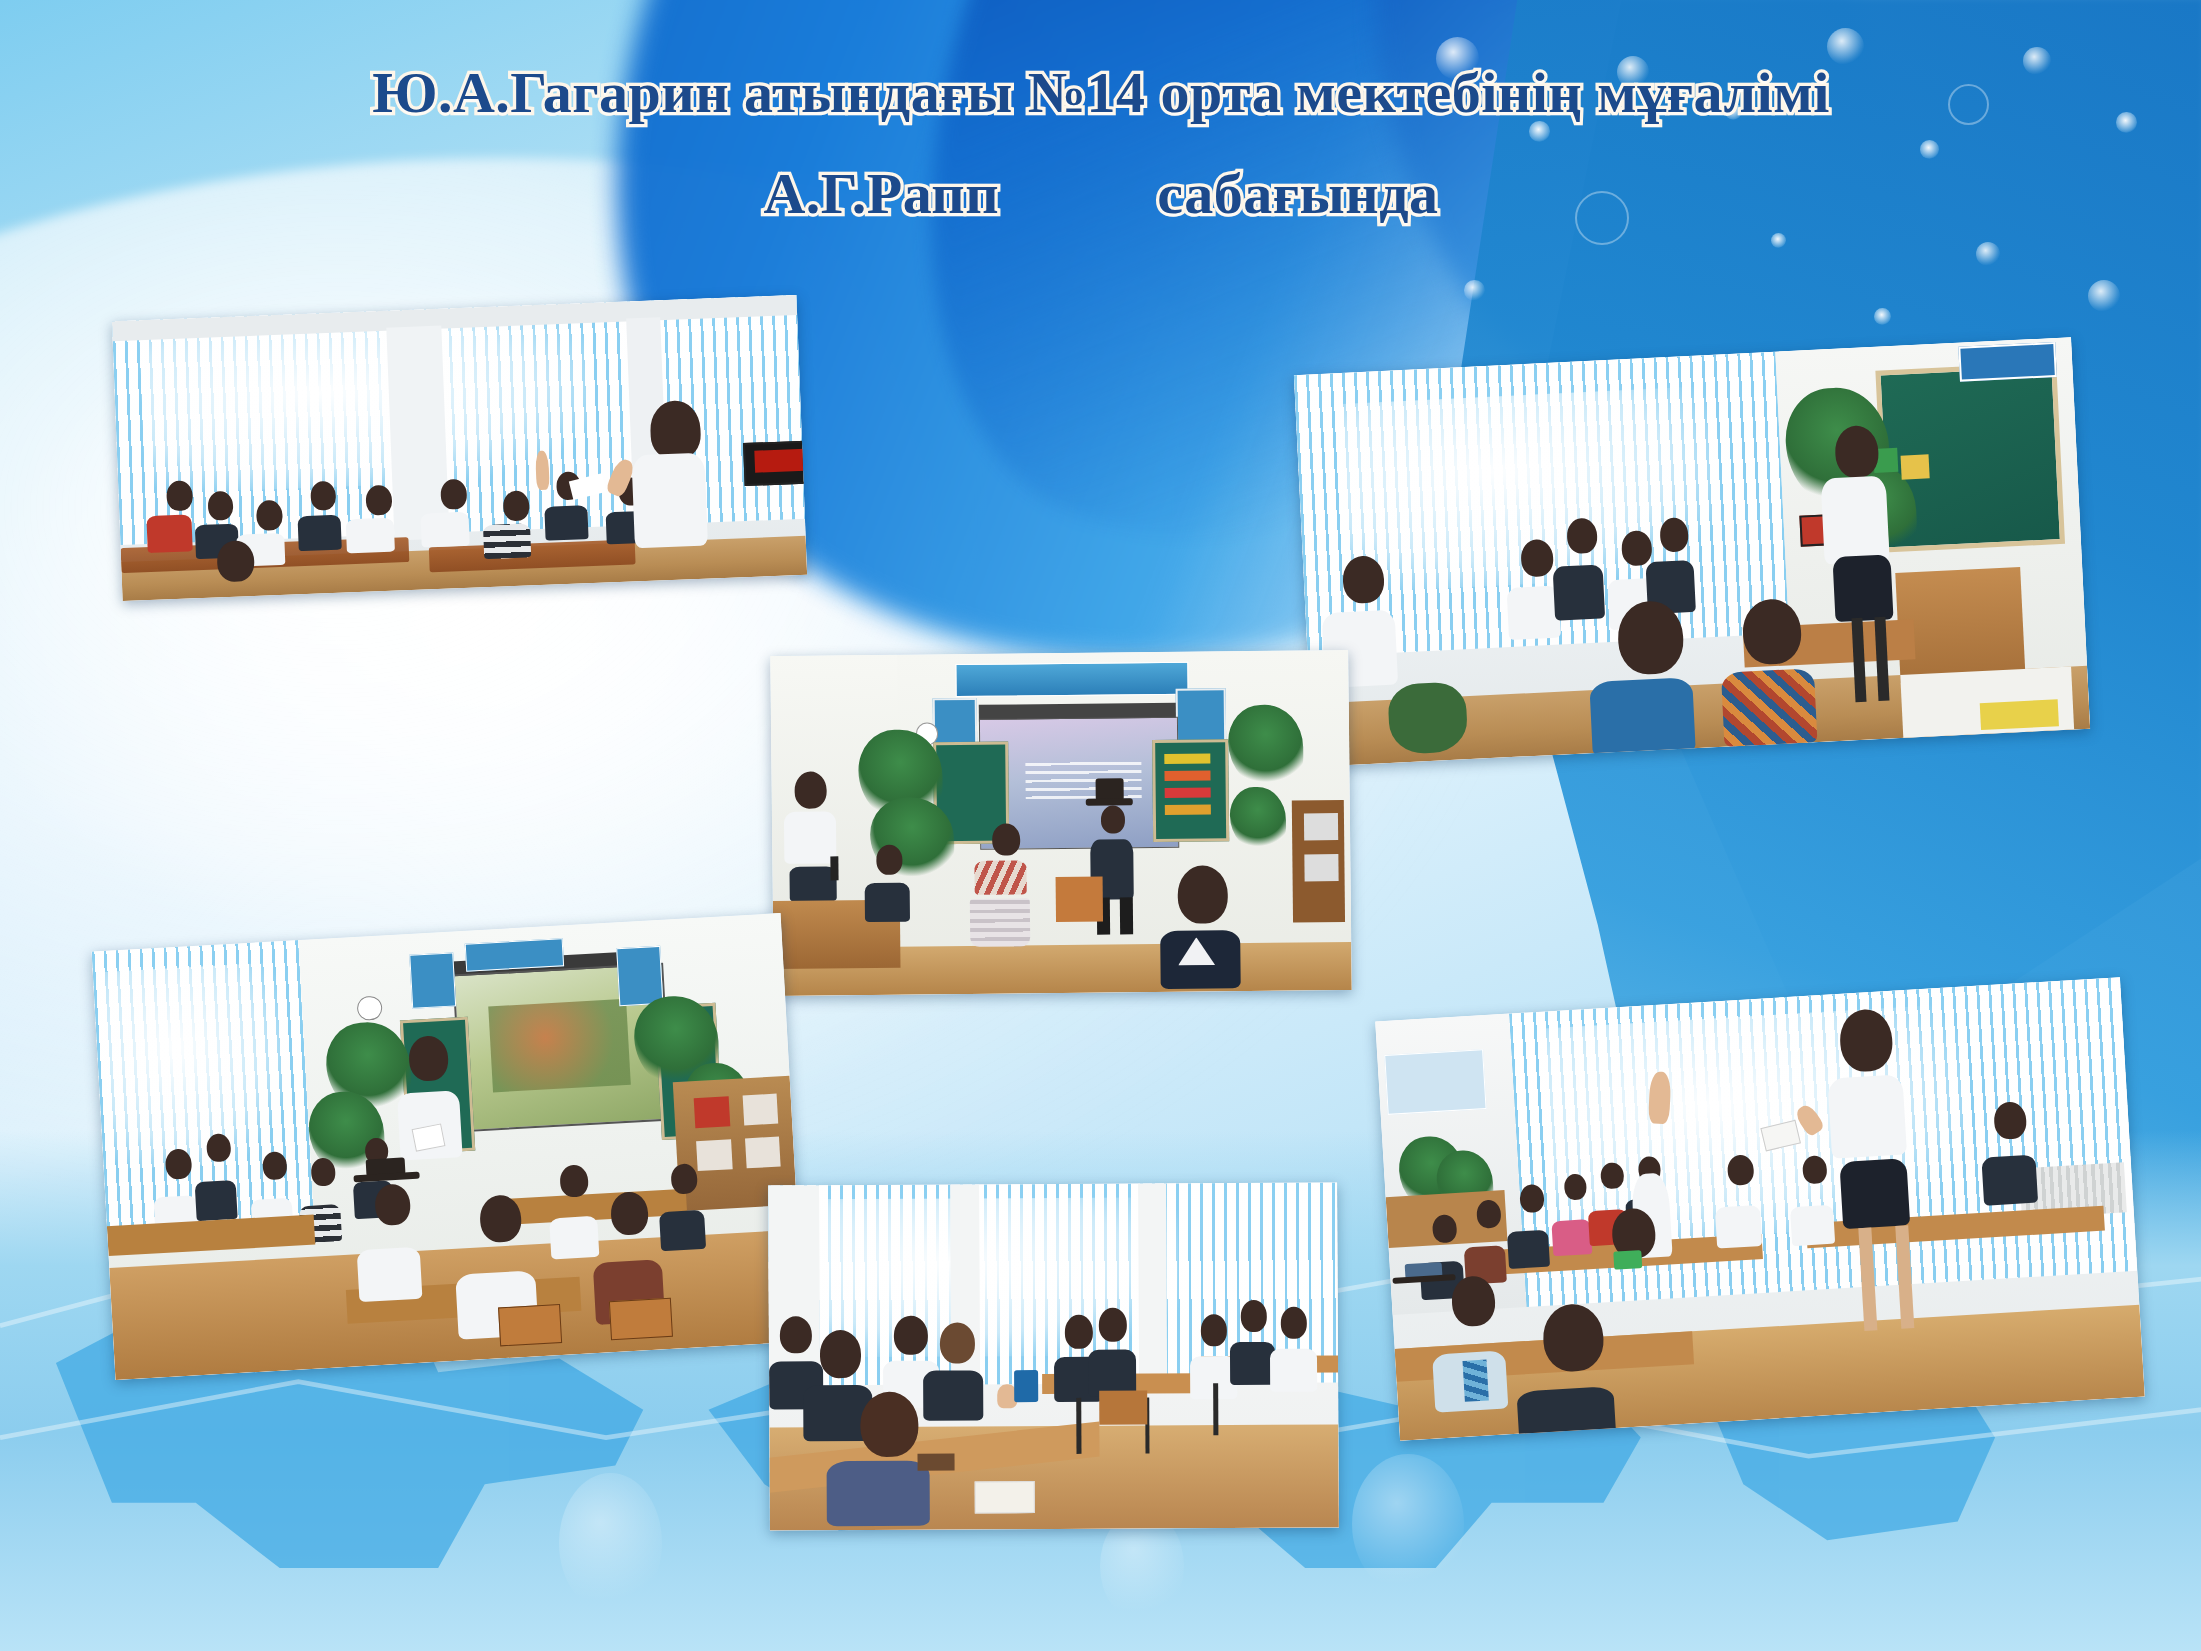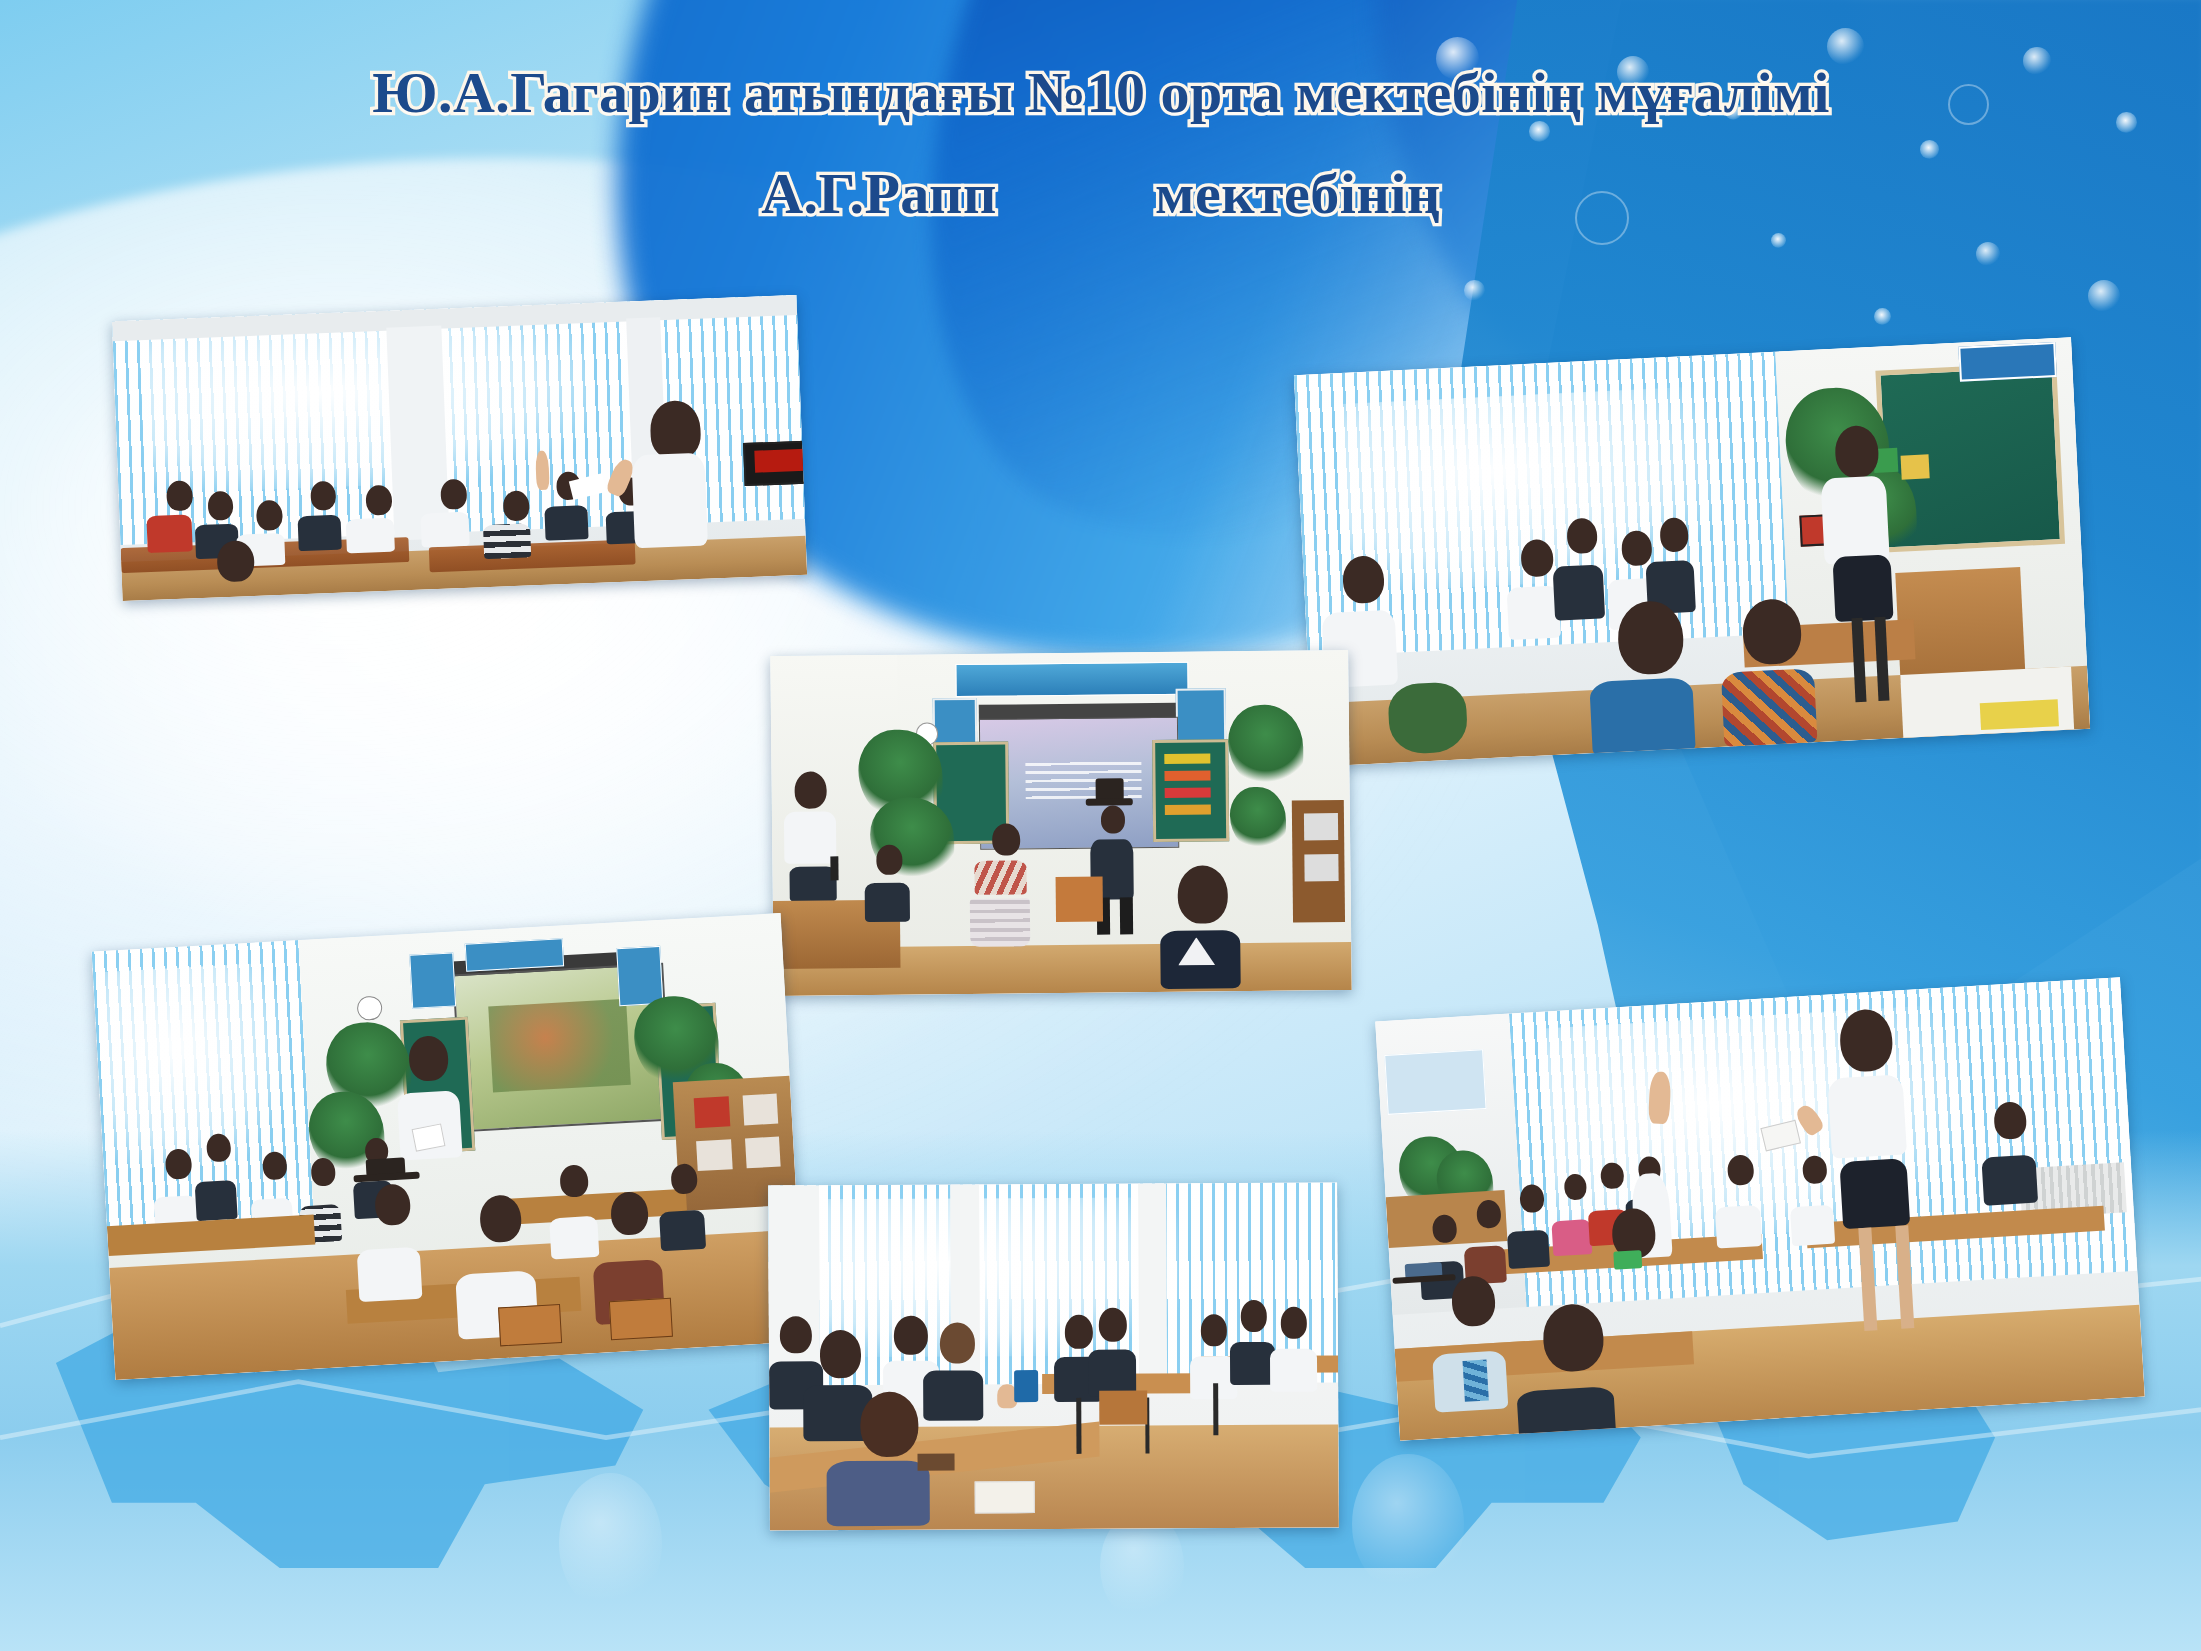--- a/index.html
+++ b/index.html
@@ -167,22 +167,22 @@
   <div class="bub soft" style="left:2088px;top:280px;width:32px;height:32px;"></div>
   <div class="bub dot" style="left:1771px;top:233px;width:15px;height:15px;"></div>
   <div class="bub soft" style="left:1464px;top:280px;width:20.5px;height:20.5px;"></div>
   <div class="bub ring" style="left:1575px;top:191px;width:50px;height:50px;"></div>
   <div class="bub ring" style="left:1948px;top:84px;width:37px;height:37px;"></div>
   <div class="bub soft" style="left:1352px;top:1454px;width:112px;height:140px;opacity:.5;"></div>
   <div class="bub soft" style="left:559px;top:1473px;width:103px;height:140px;opacity:.45;"></div>
   <div class="bub soft" style="left:1100px;top:1510px;width:84px;height:112px;opacity:.4;"></div>
 
   <div class="title-block">
-    <div class="title-line l1">Ю.А.Гагарин атындағы №10 орта мектебінің мұғалімі</div>
-    <div class="title-line l2"><span>А.Г.Рапп</span><span class="t-gap"></span><span>мектебінің</span></div>
+    <div class="title-line l1">Ю.А.Гагарин атындағы №14 орта мектебінің мұғалімі</div>
+    <div class="title-line l2"><span>А.Г.Рапп</span><span class="t-gap"></span><span>сабағында</span></div>
   </div>
 
   <div class="photo" style="left:117px;top:308px;width:685px;height:280px;transform:rotate(-2.2deg);">
     <div class="ph-inner">
       <div class="room">
         <div class="wall"></div>
         <div class="windows" style="height:80%;"></div>
         <div class="winglare"></div>
         <div style="position:absolute;left:0;top:0;width:100%;height:7%;background:#e8ecee;"></div>
         <div style="position:absolute;left:40%;top:6%;width:8%;height:76%;background:#f0f3f5;"></div>

